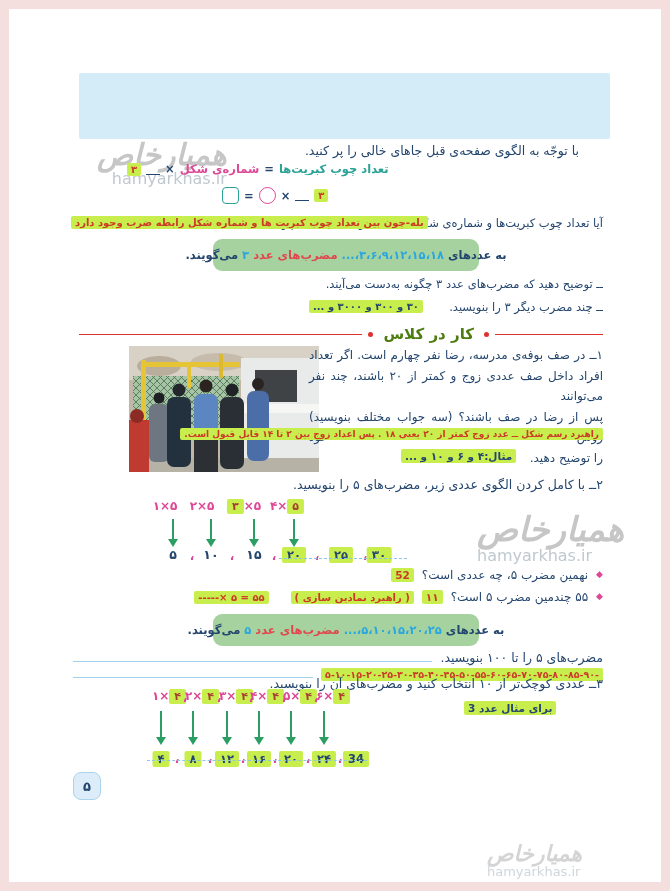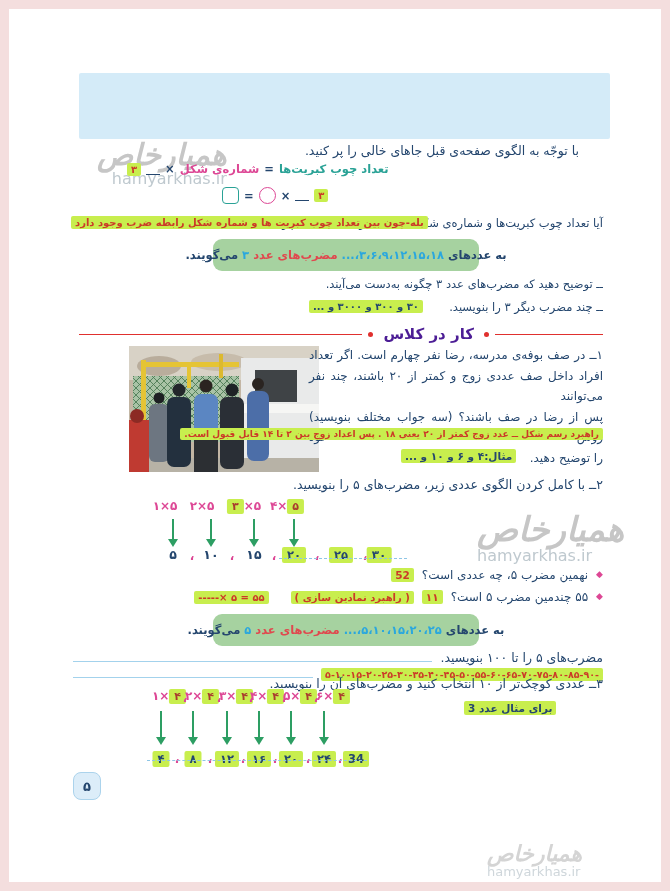--- a/index.html
+++ b/index.html
@@ -16,21 +16,21 @@
           gap:4px;font-size:11.5px;font-weight:bold;white-space:nowrap;}
   .defbox .num{color:#2aa7de;}
   .defbox .lbl{color:#e0484e;}
   .defbox .nv{color:#24466e;}
   .pink{color:#dd4795;}
   .teal{color:#2aa296;}
   .ltr{direction:ltr;unicode-bidi:embed;display:inline-block;}
   .blankline{display:inline-block;width:14px;height:10px;border-bottom:1.3px solid #24466e;}
   .shape-circle{display:inline-block;width:15px;height:15px;border:1.6px solid #dd4795;border-radius:50%;}
   .shape-square{display:inline-block;width:15px;height:15px;border:1.6px solid #2aa296;border-radius:4px;}
-  .cw{display:flex;align-items:center;color:#4c1d95;}
+  .cw{display:flex;align-items:center;color:#4d7c0f;}
   .cwline{height:0;border-top:1.6px solid #e0302e;}
   .cwdot{width:5px;height:5px;border-radius:50%;background:#e0302e;margin:0 6px;flex:none;}
   .cwtitle{font-size:15px;font-weight:bold;white-space:nowrap;margin:0 4px;}
   .wm{position:absolute;z-index:1;color:#c6c6c6;line-height:1.05;}
   .wm .big{font-size:30px;font-weight:bold;font-style:italic;}
   .wm .site{font-size:16px;color:#bfc9cf;}
   .expr{position:absolute;direction:ltr;color:#dd4795;font-size:12px;font-weight:bold;transform:translateX(-50%);white-space:nowrap;}
   .val{position:absolute;transform:translateX(-50%);font-size:12.5px;font-weight:bold;color:#24466e;}
   .comma{position:absolute;transform:translateX(-50%);color:#dd4795;font-weight:bold;font-size:12px;}
   .arr{position:absolute;width:2px;background:#2d9e63;}

